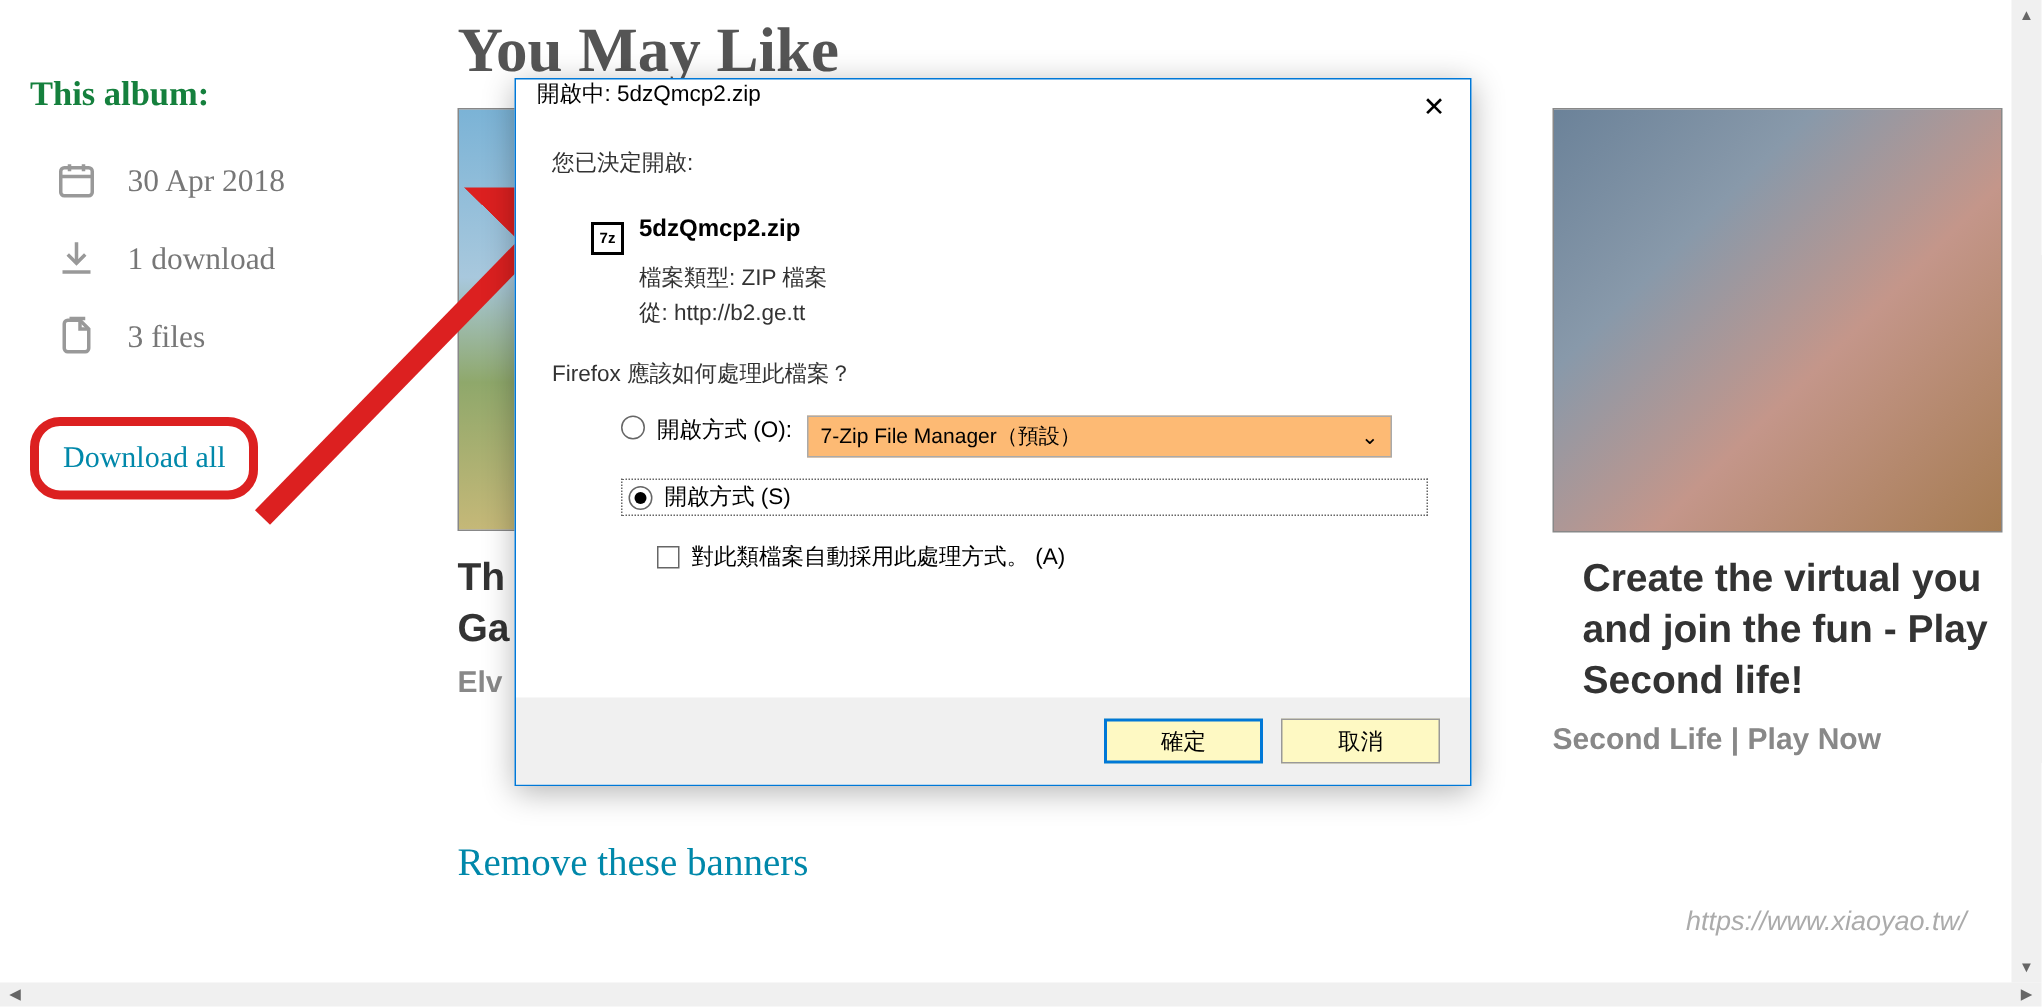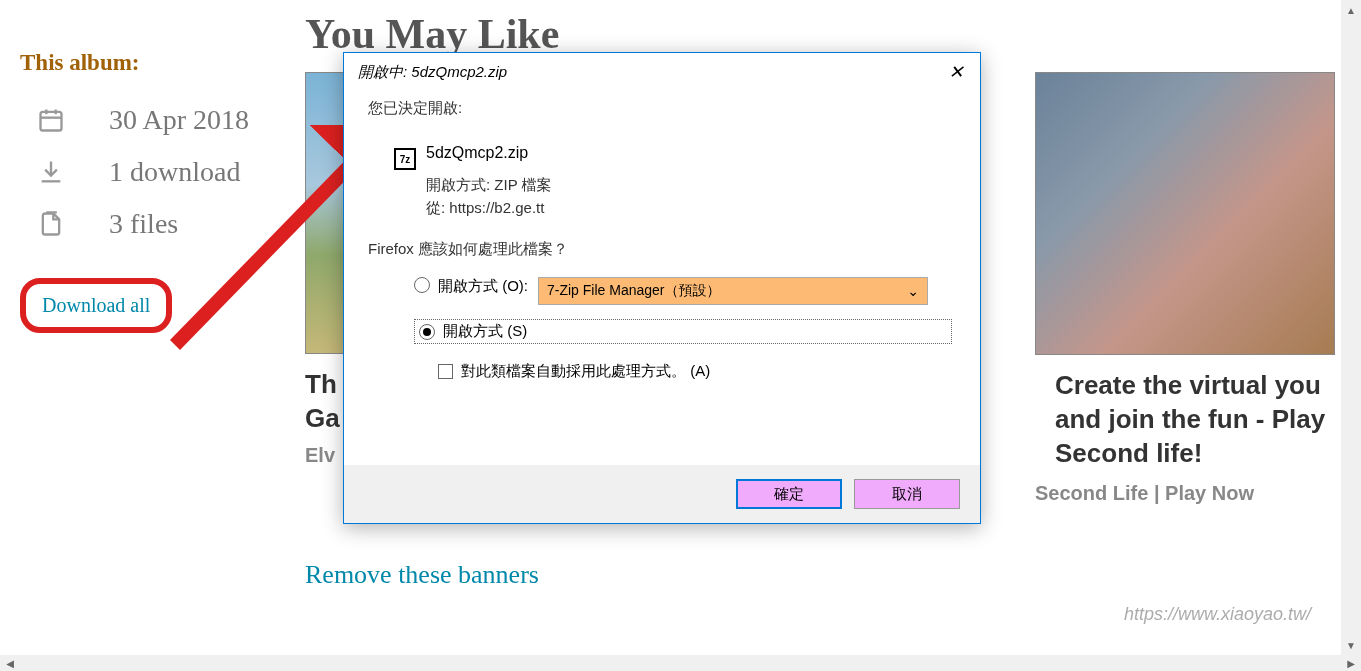--- a/index.html
+++ b/index.html
@@ -1,24 +1,24 @@
 <!DOCTYPE html>
 <html><head>
 <meta charset="utf-8">
 <style>
 * { box-sizing: border-box; margin: 0; padding: 0; }
 body { font-family: Arial, sans-serif; background: #fff; width: 1361px; height: 671px; overflow: hidden; position: relative; }
 
 .page-content { position: absolute; left: 0; top: 0; width: 1341px; height: 655px; overflow: hidden; }
 
 .sidebar { position: absolute; left: 20px; top: 50px; width: 240px; }
-.sidebar-title { font-size: 23px; font-weight: bold; color: #a16207; margin-bottom: 28px; font-family: Georgia, serif; }
+.sidebar-title { font-size: 23px; font-weight: bold; color: #15803d; margin-bottom: 28px; font-family: Georgia, serif; }
 .sidebar-item { display: flex; align-items: center; margin-bottom: 20px; padding-left: 15px; }
 .sidebar-icon { width: 32px; height: 32px; margin-right: 18px; display: flex; align-items: center; justify-content: center; }
-.sidebar-text { font-size: 28px; color: #777; font-family: Georgia, serif; margin-left: 24px; }
+.sidebar-text { font-size: 21px; color: #777; font-family: Georgia, serif; }
 .download-all-box { border: 6px solid #dc2020; border-radius: 20px; padding: 10px 16px; display: inline-block; margin-top: 18px; }
 .download-all-link { color: #0088aa; font-size: 20px; text-decoration: none; font-family: Georgia, serif; }
 
 .arrow-svg { position: absolute; left: 155px; top: 125px; width: 250px; height: 240px; pointer-events: none; z-index: 5; }
 
 .main-heading { position: absolute; left: 305px; top: 10px; font-family: Georgia, 'Times New Roman', serif; font-size: 42px; font-weight: bold; color: #555; }
 
 .card-left { position: absolute; left: 305px; top: 72px; width: 320px; }
 .card-img { width: 100%; height: 282px; background: linear-gradient(180deg, #7bb3d6 0%, #a8c8dd 40%, #8fa86b 65%, #c5b878 100%); border: 1px solid #888; }
 .card-title { font-size: 26px; font-weight: bold; color: #333; margin-top: 14px; line-height: 1.3; }
@@ -28,40 +28,40 @@
 .card-right-img { width: 100%; height: 283px; background: linear-gradient(135deg, #6b8299 0%, #8899aa 30%, #c4968a 60%, #a67c52 100%); border: 1px solid #888; position: relative; }
 .card-right-title { font-size: 26px; font-weight: bold; color: #333; margin-top: 14px; line-height: 1.3; margin-left: 20px; }
 .card-right-sub { font-size: 20px; color: #888; margin-top: 12px; font-weight: bold; }
 
 .remove-banners { position: absolute; left: 305px; top: 560px; color: #0088aa; font-size: 26px; font-family: Georgia, serif; text-decoration: none; }
 
 .watermark { position: absolute; right: 30px; bottom: 30px; color: #888; font-size: 18px; font-style: italic; opacity: 0.7; }
 
 
 .dialog { position: absolute; left: 343px; top: 52px; width: 638px; height: 472px; background: #fff; border: 1px solid #0078d7; box-shadow: 0 4px 20px rgba(0,0,0,0.3); z-index: 10; font-family: "Microsoft JhengHei", "Segoe UI", sans-serif; }
-.dialog-titlebar { height: 38px; display: flex; align-items: center; justify-content: space-between; padding: 0 0 0 14px; font-style: italic; }
+.dialog-titlebar { height: 38px; display: flex; align-items: flex-start; justify-content: space-between; padding: 0 0 0 14px; }
 .dialog-title { font-size: 15px; color: #000; }
 .dialog-close { width: 48px; height: 36px; display: flex; align-items: center; justify-content: center; cursor: pointer; font-size: 18px; }
 .dialog-body { padding: 8px 24px 0 24px; }
 .dialog-opened { font-size: 15px; color: #333; margin-bottom: 18px; }
 .dialog-file { display: flex; align-items: center; margin-left: 26px; margin-bottom: 6px; }
 .dialog-file-icon { width: 22px; height: 22px; border: 2px solid #000; margin-right: 10px; display: flex; align-items: center; justify-content: center; font-size: 10px; font-weight: bold; margin-top: 12px; }
-.dialog-filename { font-size: 16px; font-weight: normal; color: #000; }
+.dialog-filename { font-size: 16px; font-weight: bold; color: #000; }
 .dialog-detail { margin-left: 58px; font-size: 15px; color: #333; margin-bottom: 4px; }
 .dialog-question { font-size: 15px; color: #333; margin-top: 22px; margin-bottom: 18px; }
 .dialog-option-row { display: flex; align-items: flex-start; margin-left: 46px; margin-bottom: 14px; }
 .dialog-radio { width: 16px; height: 16px; border: 1px solid #666; border-radius: 50%; margin-right: 8px; display: flex; align-items: center; justify-content: center; }
 .dialog-radio.selected::after { content: ''; width: 8px; height: 8px; background: #000; border-radius: 50%; }
 .dialog-option-label { font-size: 15px; color: #000; }
 .dialog-select { margin-left: 10px; border: 1px solid #aaa; background: #fdba74; height: 28px; width: 390px; padding: 0 8px; font-size: 14px; display: flex; align-items: center; justify-content: space-between; }
 .dialog-save-row { border: 1px dotted #666; padding: 2px 4px; width: 538px; margin-left: 46px; display: flex; align-items: center; margin-bottom: 18px; }
 .dialog-checkbox-row { display: flex; align-items: center; margin-left: 46px; padding-left: 24px; }
 .dialog-checkbox { width: 15px; height: 15px; border: 1px solid #666; margin-right: 8px; }
 .dialog-buttons { position: absolute; bottom: 0; left: 0; right: 0; height: 58px; background: #f0f0f0; display: flex; align-items: center; justify-content: flex-end; padding-right: 20px; gap: 12px; }
-.dialog-btn { width: 106px; height: 30px; border: 1px solid #999; background: #f0abfc; font-size: 15px; cursor: pointer; display: flex; align-items: center; justify-content: center; }
+.dialog-btn { width: 106px; height: 30px; border: 1px solid #999; background: #fef9c3; font-size: 15px; cursor: pointer; display: flex; align-items: center; justify-content: center; }
 .dialog-btn.primary { border: 2px solid #0078d7; }
 
 
 .vscroll { position: absolute; right: 0; top: 0; width: 20px; height: 655px; background: #f0f0f0; }
 .vscroll-up, .vscroll-down { height: 20px; display: flex; align-items: center; justify-content: center; font-size: 10px; color: #666; cursor: pointer; }
 .vscroll-down { position: absolute; bottom: 0; width: 100%; }
 .hscroll { position: absolute; left: 0; bottom: 0; width: 1361px; height: 16px; background: #f0f0f0; }
 .hscroll-left, .hscroll-right { width: 20px; height: 100%; display: flex; align-items: center; justify-content: center; font-size: 10px; color: #666; cursor: pointer; position: absolute; }
 .hscroll-right { right: 0; }
 </style>
@@ -146,22 +146,22 @@
     <div class="dialog-titlebar">
       <span class="dialog-title">開啟中: 5dzQmcp2.zip</span>
       <span class="dialog-close">✕</span>
     </div>
     <div class="dialog-body">
       <div class="dialog-opened">您已決定開啟:</div>
       <div class="dialog-file">
         <span class="dialog-file-icon">7z</span>
         <span class="dialog-filename">5dzQmcp2.zip</span>
       </div>
-      <div class="dialog-detail">開啟方式: ZIP 檔案</div>
-      <div class="dialog-detail">從: https://b2.ge.tt</div>
+      <div class="dialog-detail">檔案類型: ZIP 檔案</div>
+      <div class="dialog-detail">從: http://b2.ge.tt</div>
       <div class="dialog-question">Firefox 應該如何處理此檔案？</div>
 
       <div class="dialog-option-row">
         <span class="dialog-radio"></span>
         <span class="dialog-option-label">開啟方式 (O):</span>
         <span class="dialog-select">
           <span>7-Zip File Manager（預設）</span>
           <span>⌄</span>
         </span>
       </div>

